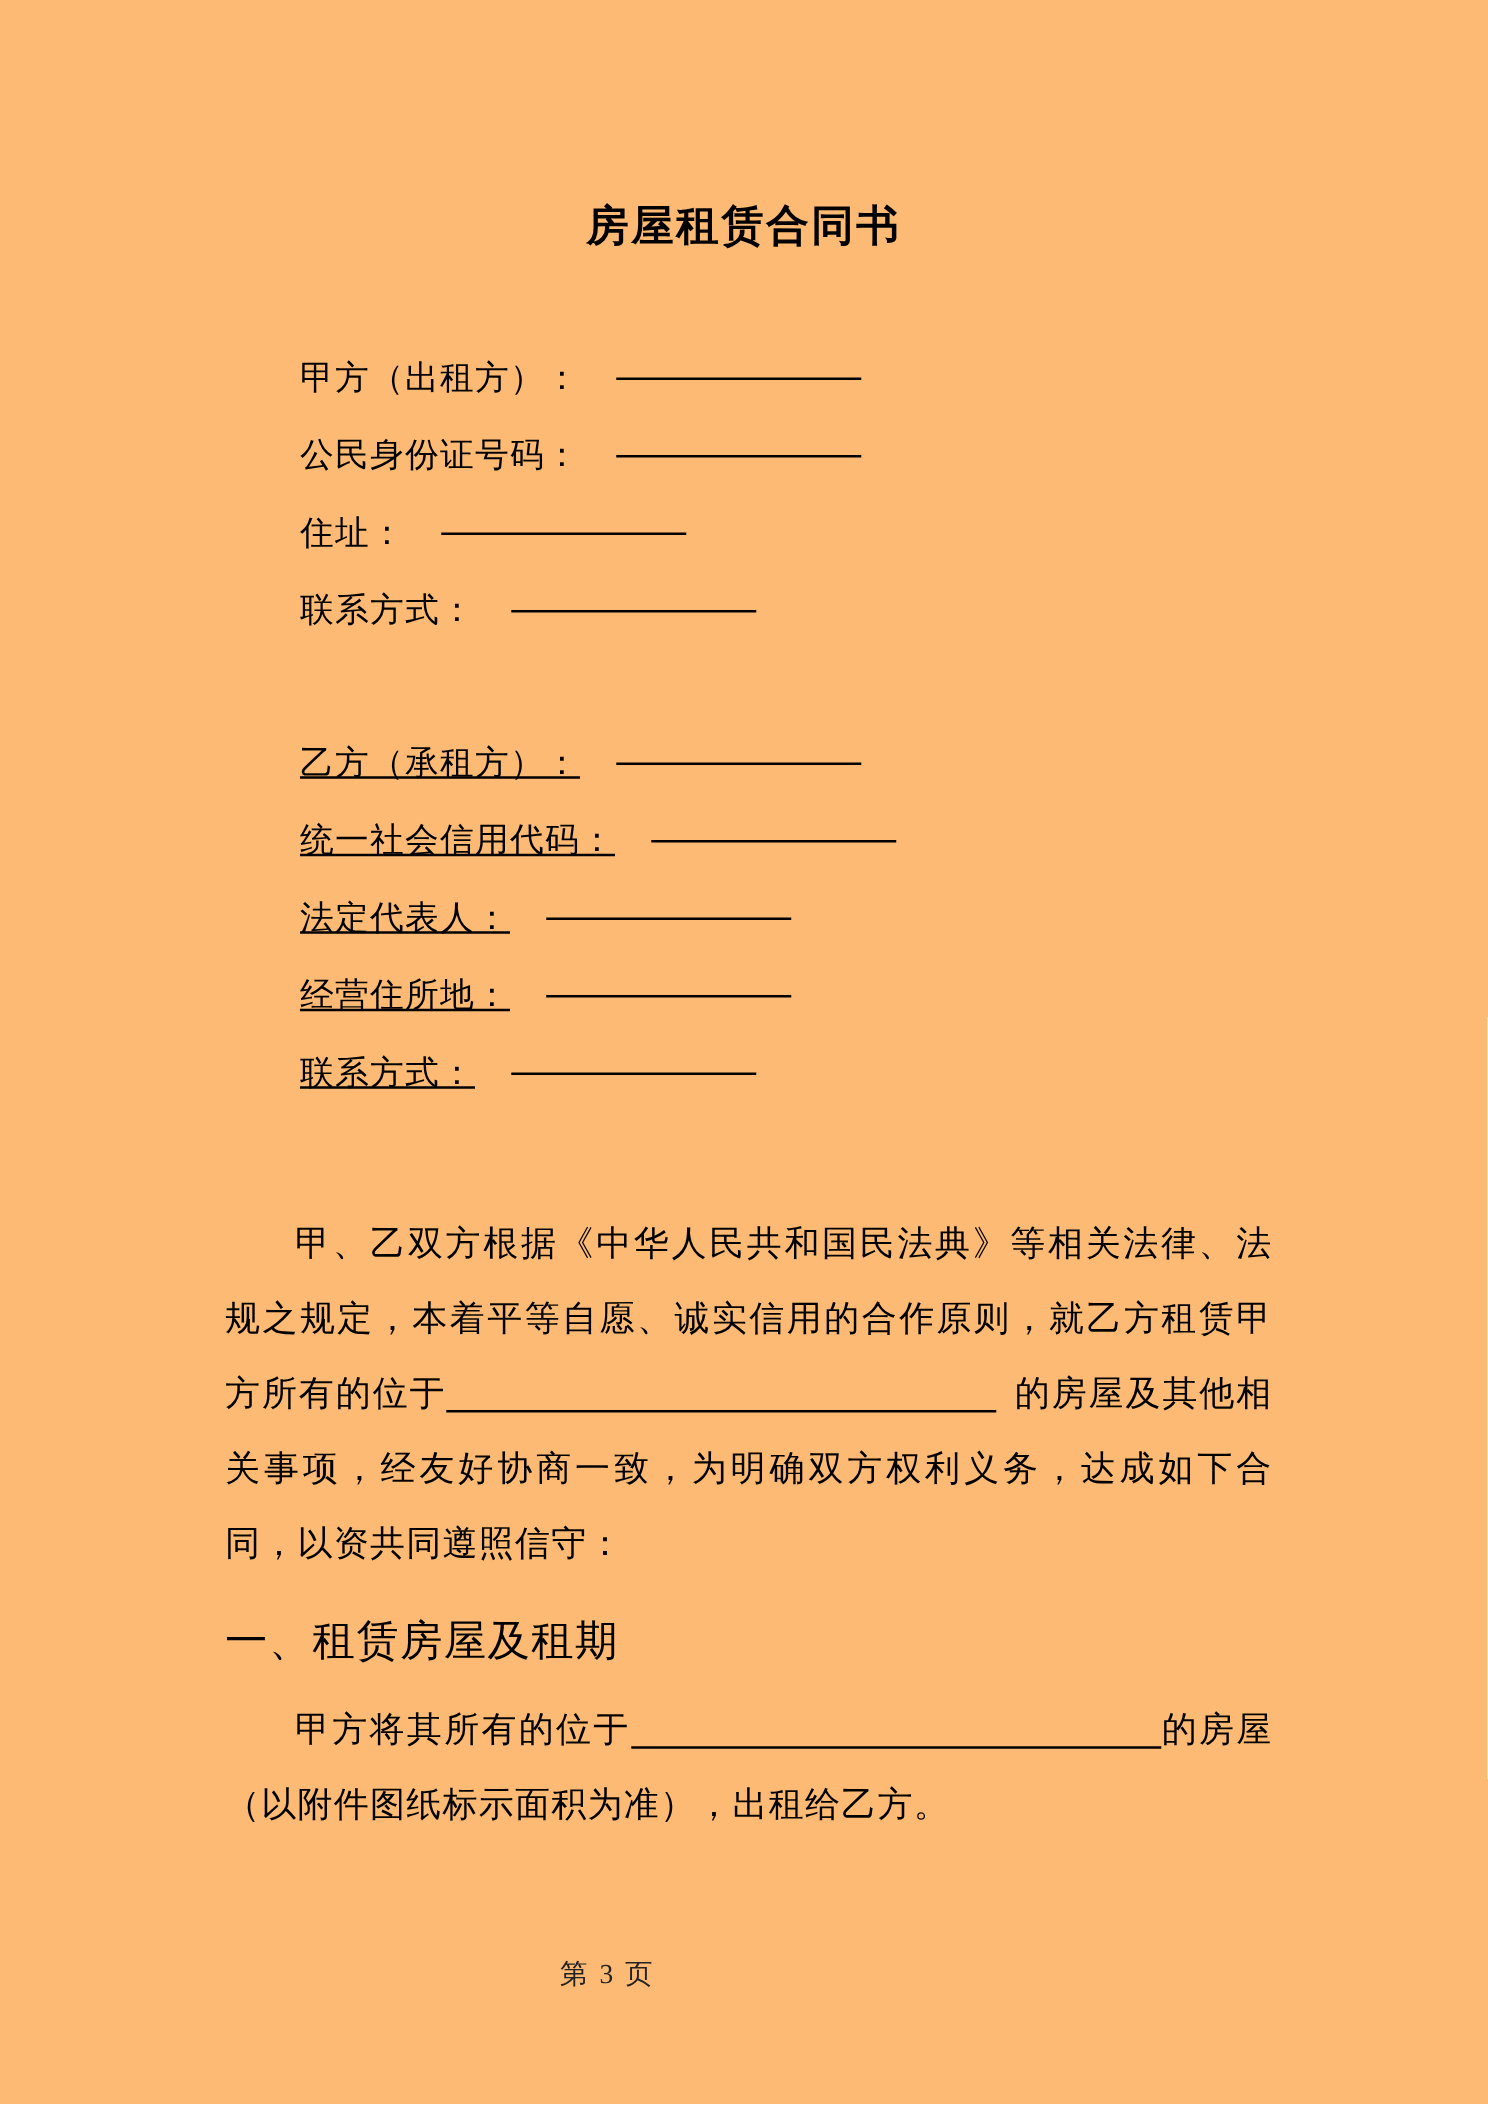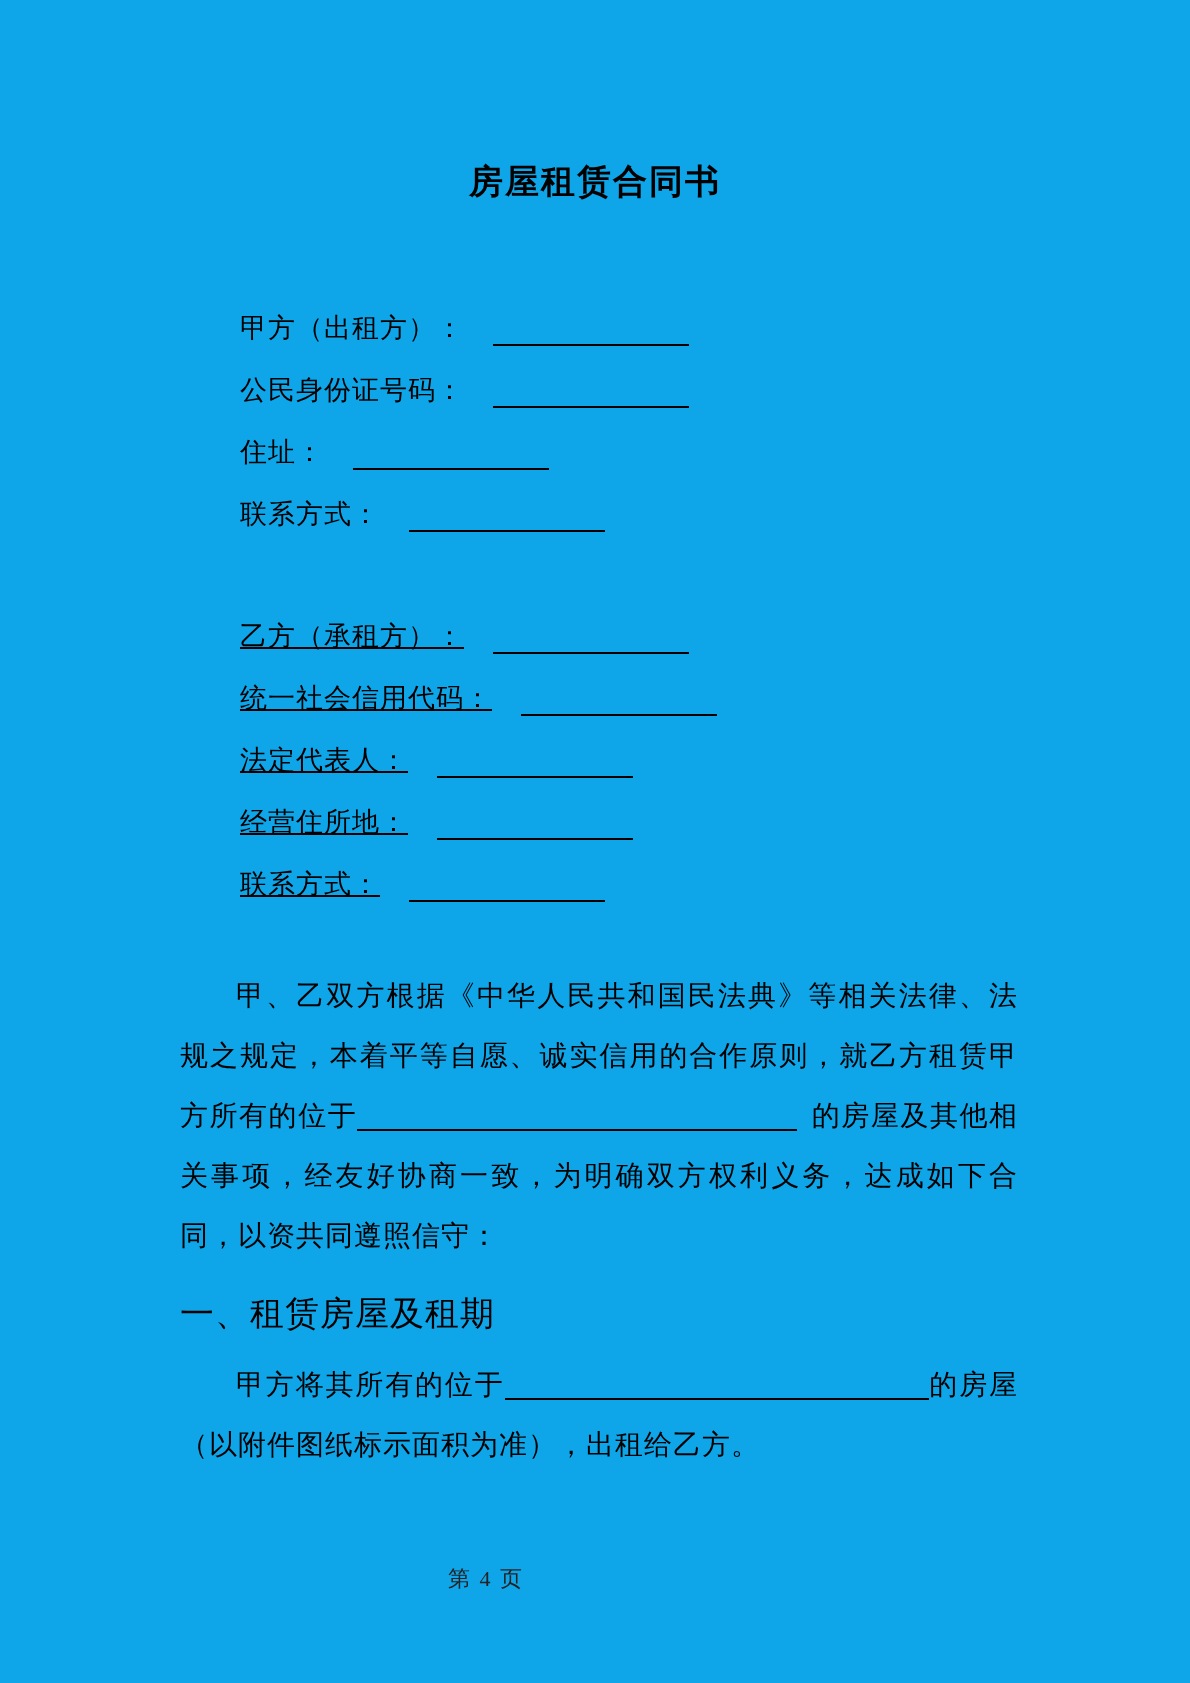--- a/index.html
+++ b/index.html
@@ -5,21 +5,21 @@
   * { margin: 0; padding: 0; box-sizing: border-box; }
   html, body { background: #ffffff; }
   body {
     width: 1190px; height: 1683px;
     font-family: "Liberation Serif", "DejaVu Serif", serif;
     color: #000;
   }
   .page {
     position: relative;
     width: 1190px; height: 1683px;
-    background: #0ea5e9;
+    background: #fdba74;
     overflow: hidden;
   }
   .doc-title {
     position: absolute;
     top: 160px; left: 0; right: 0;
     text-align: center;
     font-size: 34px;
     font-weight: 700;
     letter-spacing: 2px;
     line-height: 44px;
@@ -27,21 +27,21 @@
   .fields-block {
     position: absolute;
     left: 240px;
     right: 120px;
   }
   .fields-block.party-a { top: 284px; }
   .fields-block.party-b { top: 592px; text-decoration: underline; }
   .field-row {
     height: 62px;
     display: flex;
-    align-items: flex-end;
+    align-items: flex-start;
     font-size: 27px;
     letter-spacing: 1px;
     gap: 24px;
   }
   .blank {
     display: inline-block;
     border-bottom: 2px solid #000;
     height: 20px;
     vertical-align: -6px;
   }
@@ -127,15 +127,15 @@
     </div>
   </div>
 
   <p class="para preamble"><span>甲、乙双方根据《中华人民共和国民法典》等相关法律、法规之规定，本着平等自愿、诚实信用的合作原则，就乙方租赁甲方所有的位于</span><span class="blank blank-preamble"></span><span>的房屋及其他相关事项，经友好协商一致，为明确双方权利义务，达成如下合同，以资共同遵照信守：</span></p>
 
   <h2 class="section-heading heading-1">一、租赁房屋及租期</h2>
 
   <p class="para section-1-body"><span>甲方将其所有的位于</span><span class="blank blank-s1"></span><span>的房屋（以附件图纸标示面积为准），出租给乙方。</span></p>
 
 
-  <div class="page-footer">第 4 页</div>
+  <div class="page-footer">第 3 页</div>
 
 </div>
 
 </body></html>

